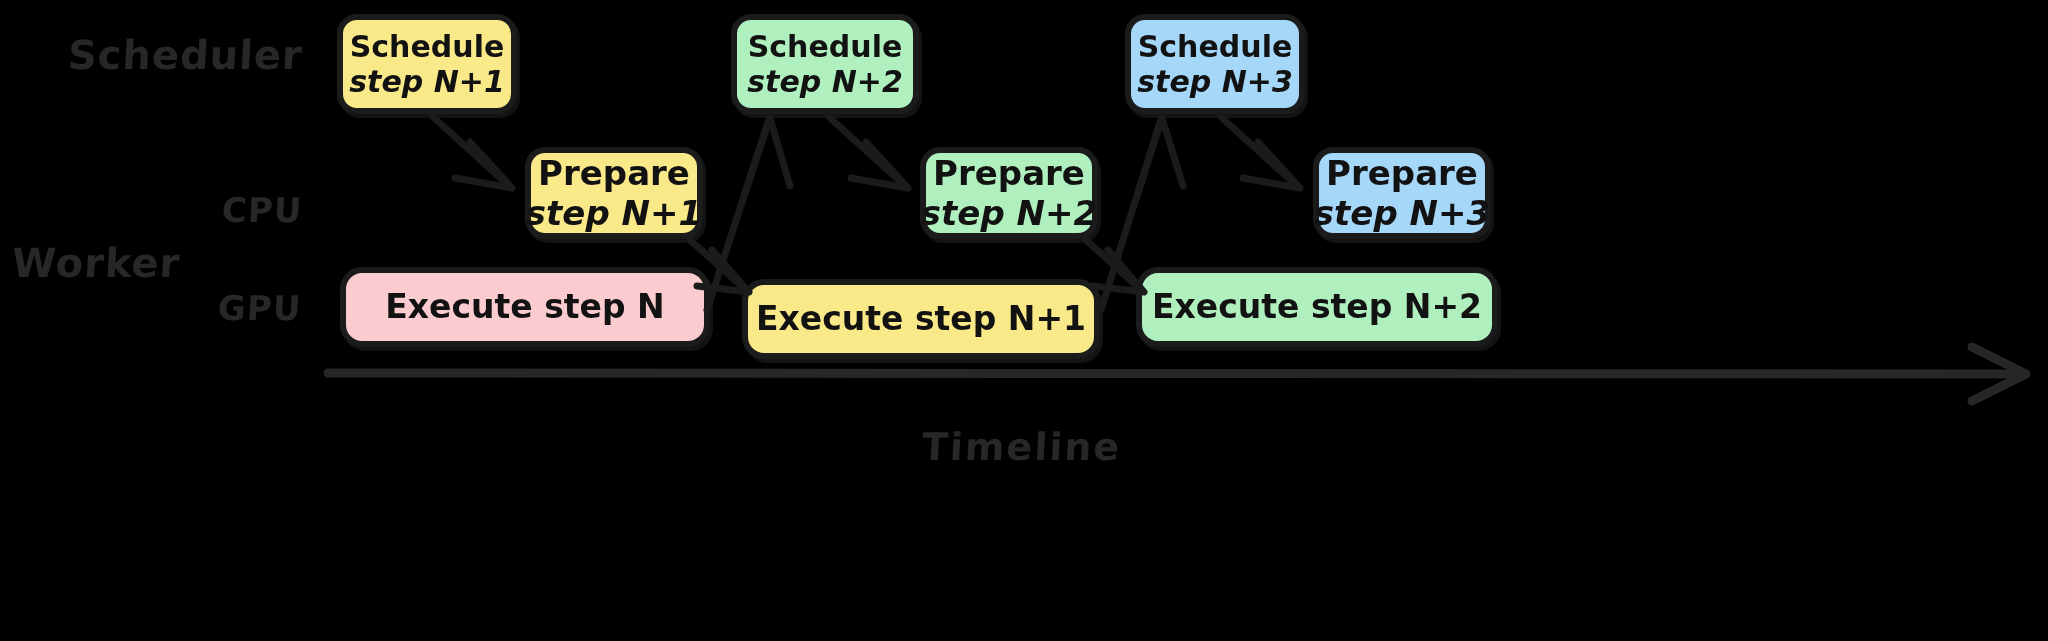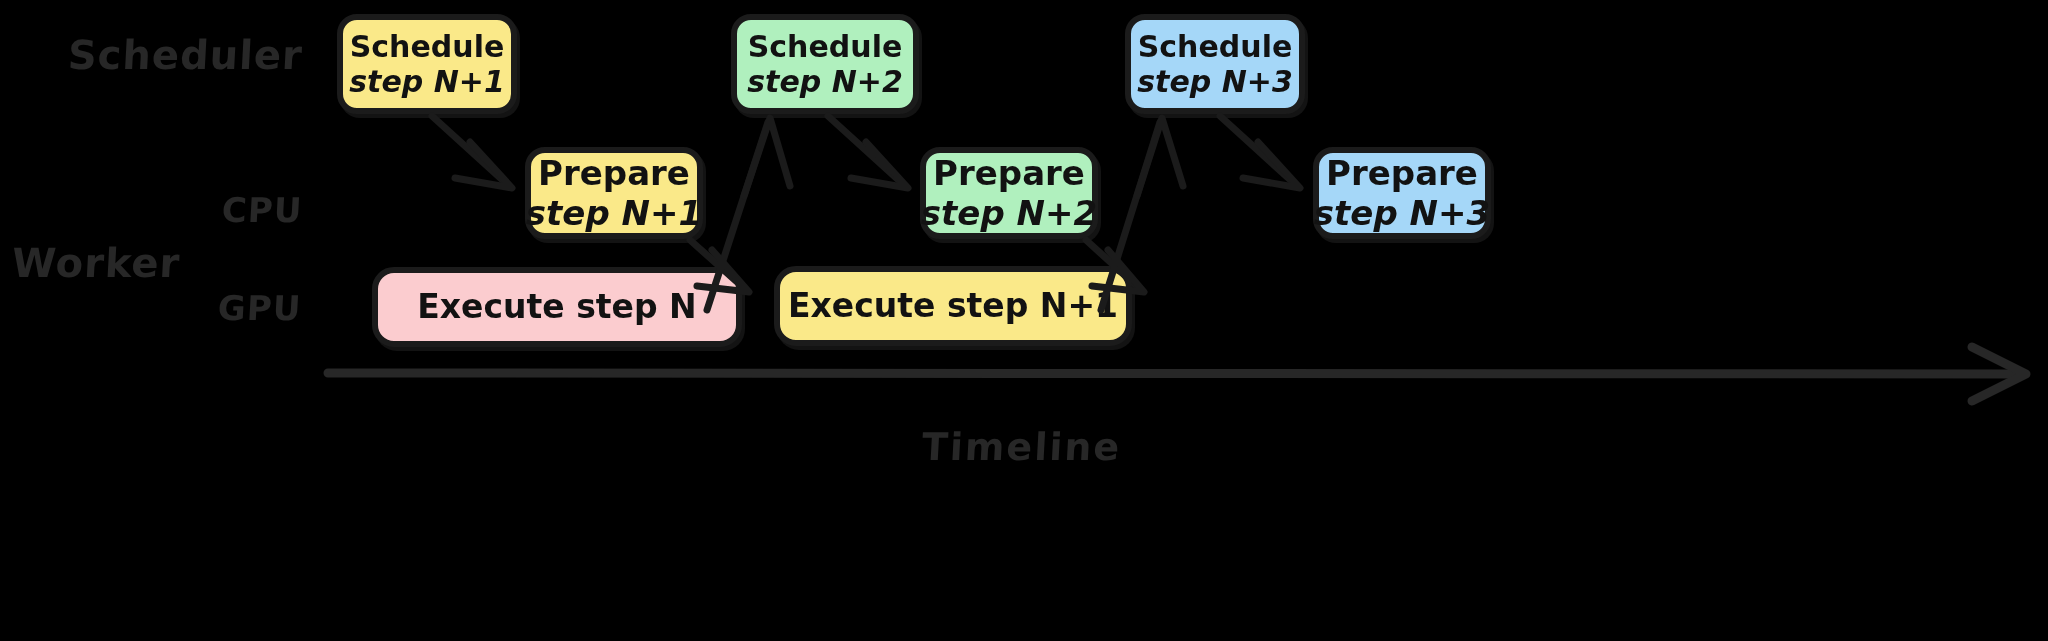--- a/index.html
+++ b/index.html
@@ -45,21 +45,21 @@
     font-family: "DejaVu Sans", sans-serif;
     font-weight: 700;
     line-height: 1.18;
     padding: 4px 10px;
     box-shadow: 3px 4px 0 0 rgba(20,20,20,0.95);
   }
   .node .l1, .node .l2 { display: block; white-space: nowrap; }
 
   .node.sched   { font-size: 30px; border-radius: 20px; }
   .node.prep    { font-size: 34px; border-radius: 20px; }
-  .node.exec    { font-size: 33px; border-radius: 22px; margin-left: 32px; }
+  .node.exec    { font-size: 33px; border-radius: 22px; }
 
   .c-yellow { background: #FAE989; }
   .c-green  { background: #B0F0BE; }
   .c-blue   { background: #A5D7F8; }
   .c-pink   { background: #FBCCCF; }
 
   
   .nvar { font-style: italic; text-align: center; }
 
   
@@ -122,24 +122,27 @@
 
   <div class="node prep c-blue" style="left:1313px; top:147px; width:178px; height:92px;">
     <span class="l1">Prepare</span>
     <span class="l2 nvar">step N+3</span>
   </div>
 
   <div class="node exec c-pink" style="left:340px; top:267px; width:370px; height:80px;">
     <span class="l1">Execute step N</span>
   </div>
 
-  <div class="node exec c-yellow" style="left:742px; top:266px; width:358px; height:80px;">
+  <div class="node exec c-yellow" style="left:742px; top:279px; width:358px; height:80px;">
     <span class="l1">Execute step N+1</span>
   </div>
 
+  <div class="node exec c-green" style="left:1136px; top:267px; width:362px; height:80px;">
+    <span class="l1">Execute step N+2</span>
+  </div>
 
   <svg id="arrows" viewBox="0 0 2048 641">
     <g fill="none" stroke="#1b1b1b" stroke-width="7" stroke-linecap="round" stroke-linejoin="round">
 
       <g>
         <path d="M 432 116 L 509 186"></path>
         <path d="M 470 142 L 512 188 L 455 178"></path>
       </g>
 
       <g>

